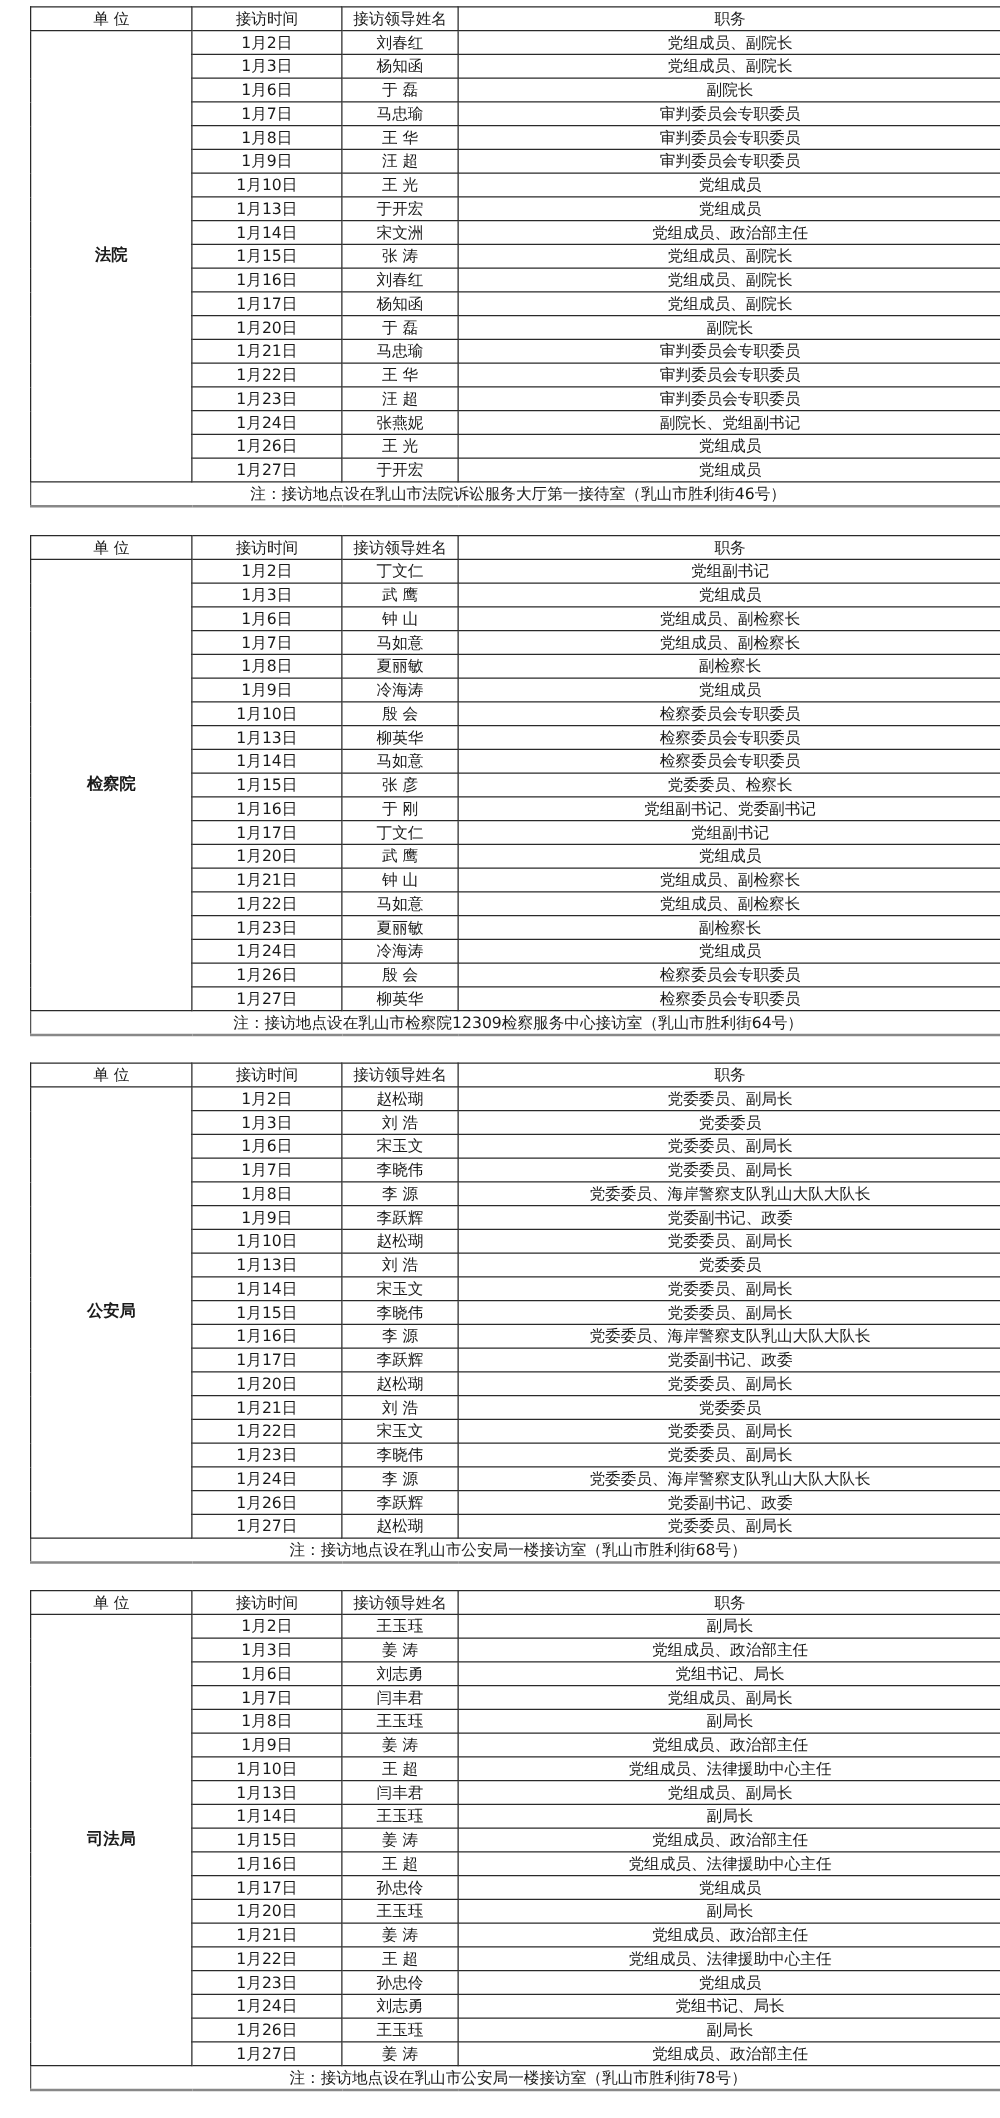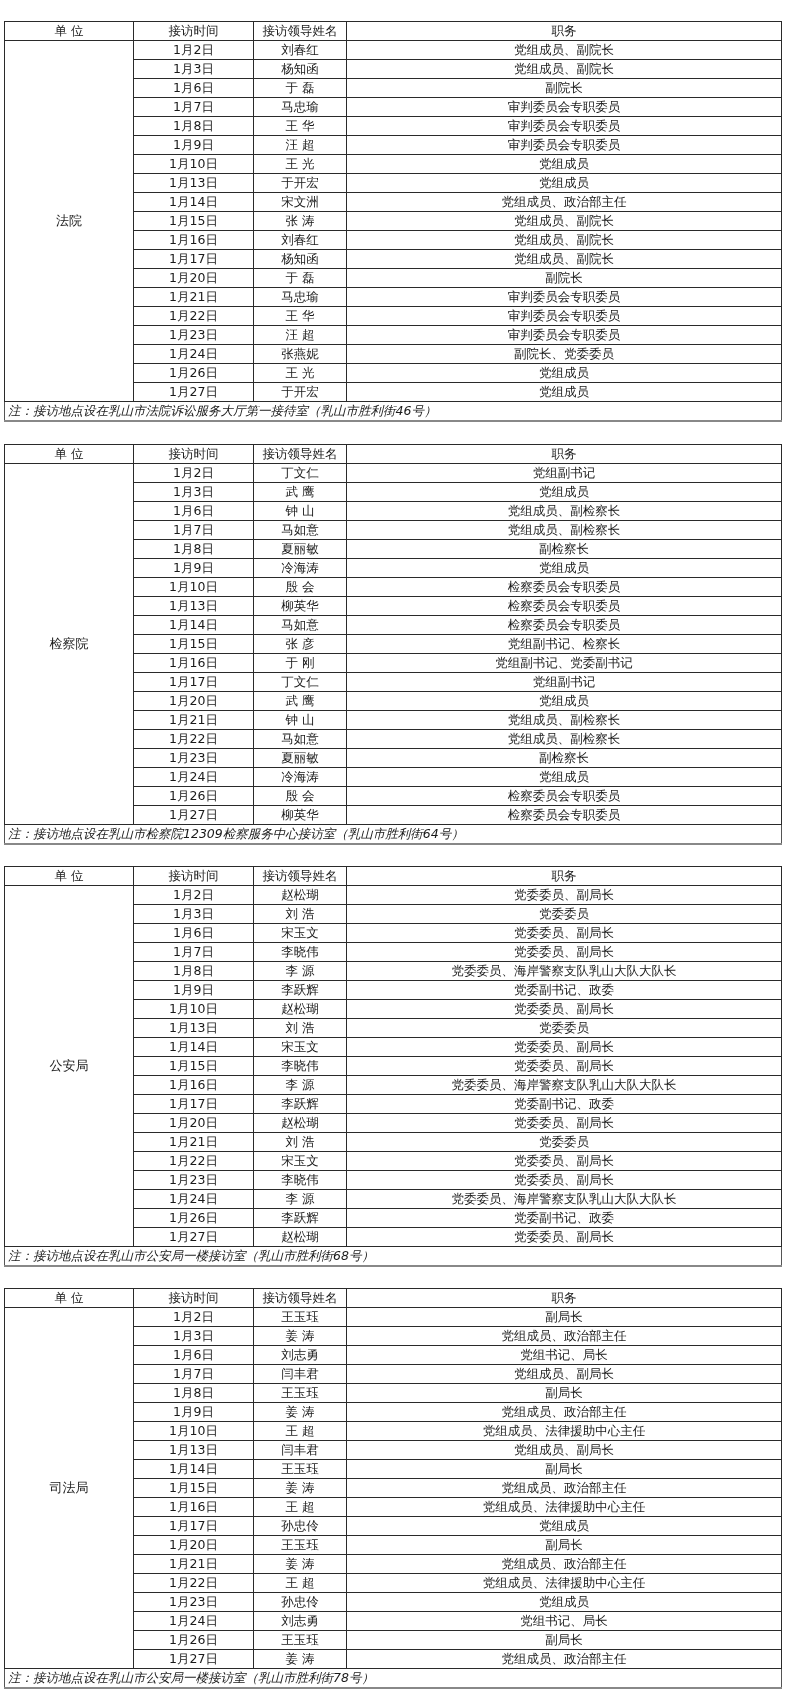--- a/index.html
+++ b/index.html
@@ -1,22 +1,22 @@
 <!DOCTYPE html>
 <html><head>
 <meta charset="utf-8">
 <style>
   html, body { margin: 0; padding: 0; background: #ffffff; }
   body { width: 800px; height: 1694px; position: relative; font-family: "DejaVu Sans", "Liberation Sans", sans-serif; color: #1a1a1a; }
-  .block { position: absolute; left: 4px; width: 777px; margin-top: 16px; }
+  .block { position: absolute; left: 24px; width: 777px; }
   table { border-collapse: collapse; width: 777px; table-layout: fixed; }
   td, th { border: 1.5px solid #2a2a2a; font-size: 12.5px; font-weight: normal; text-align: center; padding: 0; height: 18px; line-height: 18px; white-space: nowrap; overflow: hidden; }
   col.c1 { width: 129px; } col.c2 { width: 120px; } col.c3 { width: 93px; } col.c4 { width: 435px; }
-  td.unit { font-weight: normal; font-size: 13px; }
-  td.note { text-align: left; padding-left: 3px; border-color: #555; border-bottom: 2px solid #888; font-style: italic; }
+  td.unit { font-weight: bold; font-size: 13px; }
+  td.note { text-align: center; padding-left: 3px; border-color: #555; border-bottom: 2px solid #888; }
 </style>
 </head>
 <body>
 
 <div class="block" style="top:5px;">
   <table>
     <colgroup>
         <col class="c1">
         <col class="c2">
         <col class="c3">
@@ -108,21 +108,21 @@
           <td>审判委员会专职委员</td>
         </tr>
         <tr>
           <td>1月23日</td>
           <td>汪 超</td>
           <td>审判委员会专职委员</td>
         </tr>
         <tr>
           <td>1月24日</td>
           <td>张燕妮</td>
-          <td>副院长、党委委员</td>
+          <td>副院长、党组副书记</td>
         </tr>
         <tr>
           <td>1月26日</td>
           <td>王 光</td>
           <td>党组成员</td>
         </tr>
         <tr>
           <td>1月27日</td>
           <td>于开宏</td>
           <td>党组成员</td>
@@ -193,21 +193,21 @@
           <td>检察委员会专职委员</td>
         </tr>
         <tr>
           <td>1月14日</td>
           <td>马如意</td>
           <td>检察委员会专职委员</td>
         </tr>
         <tr>
           <td>1月15日</td>
           <td>张 彦</td>
-          <td>党组副书记、检察长</td>
+          <td>党委委员、检察长</td>
         </tr>
         <tr>
           <td>1月16日</td>
           <td>于 刚</td>
           <td>党组副书记、党委副书记</td>
         </tr>
         <tr>
           <td>1月17日</td>
           <td>丁文仁</td>
           <td>党组副书记</td>

